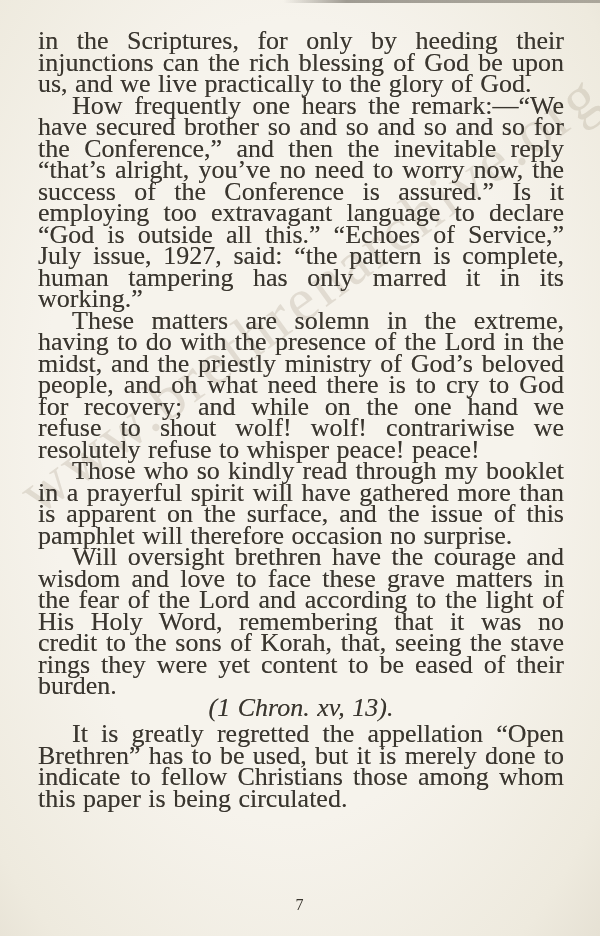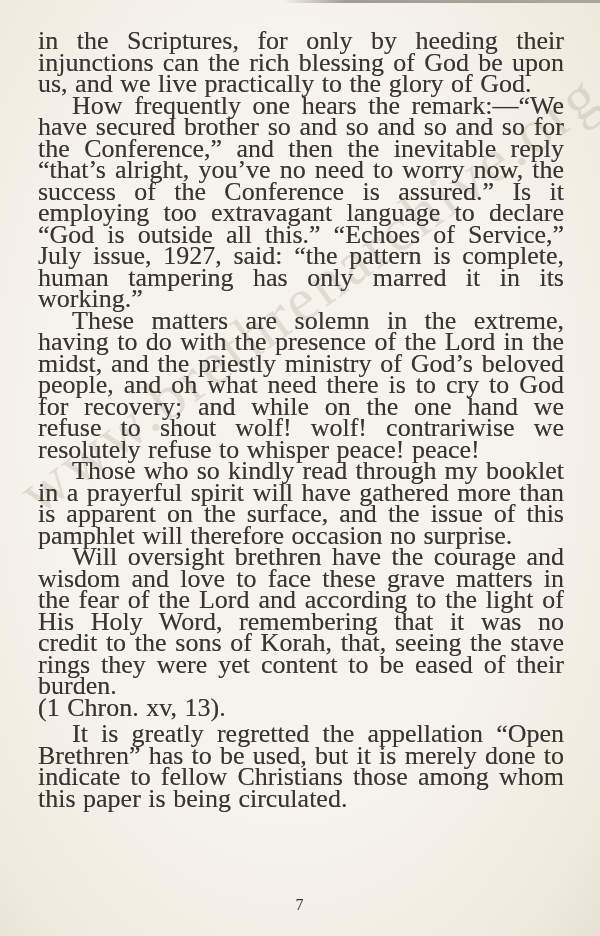--- a/index.html
+++ b/index.html
@@ -51,22 +51,23 @@
     text-shadow: 0 0 0.4px rgba(58,54,47,0.55);
   }
   p.para {
     margin: 0;
   }
   p.para.indent {
     text-indent: 34px;
   }
   p.citation {
     margin: 0;
-    text-align: left;
+    text-align: center;
     text-indent: 0;
+    font-style: italic;
   }
   p.last {
     margin-top: 5px;
   }
   .page-number {
     position: absolute;
     bottom: 22px;
     left: 0;
     width: 100%;
     text-align: center;

